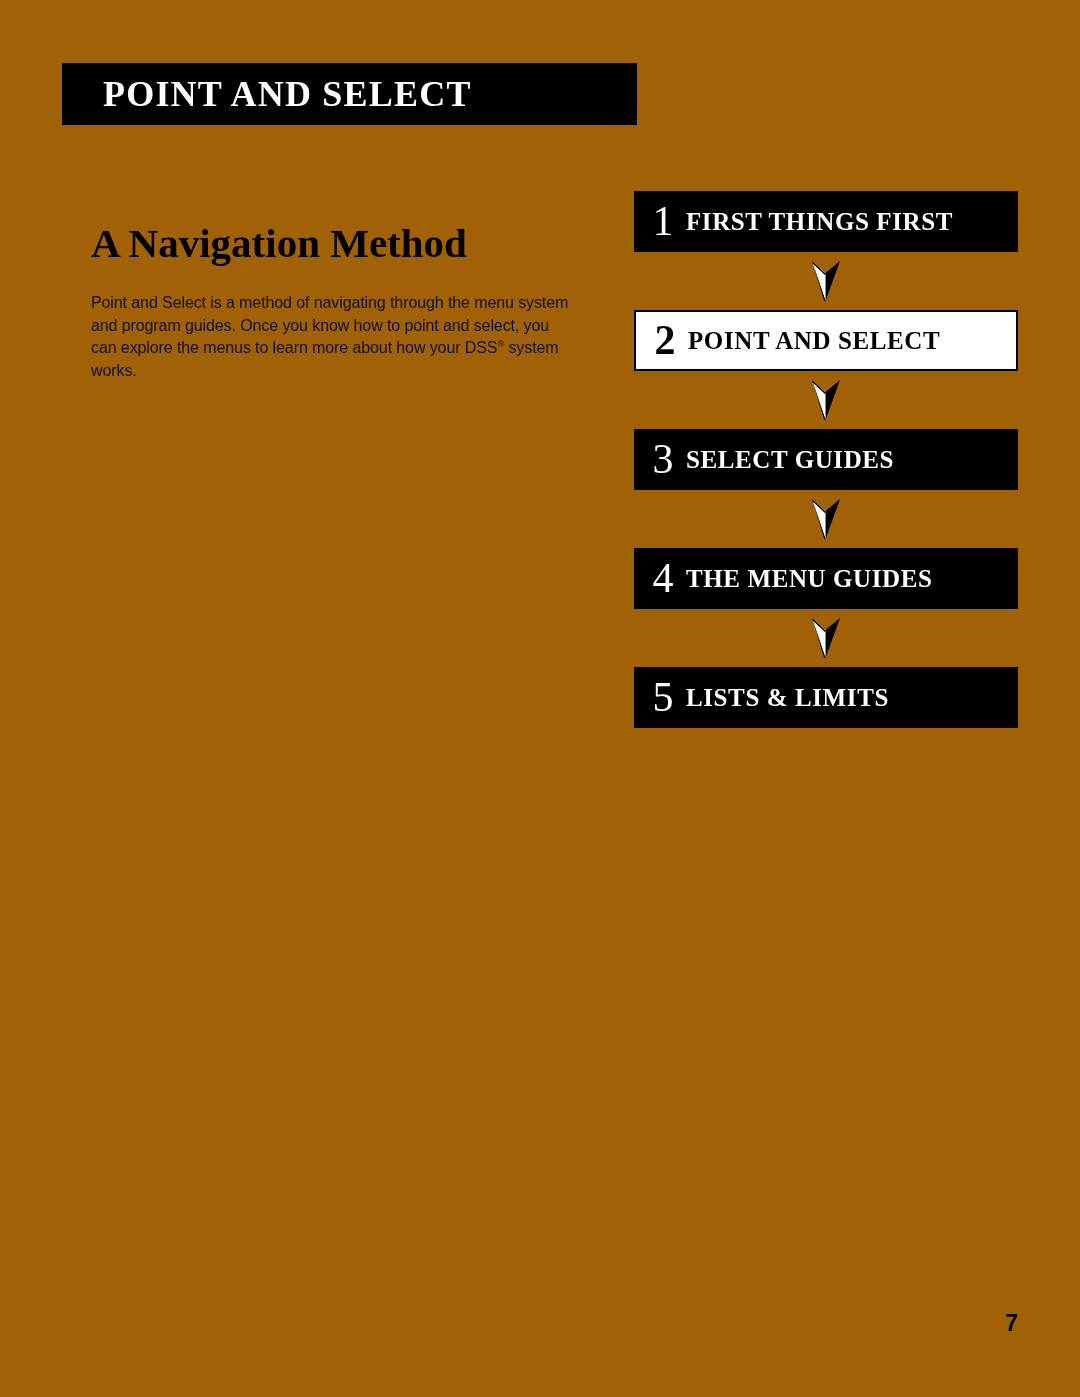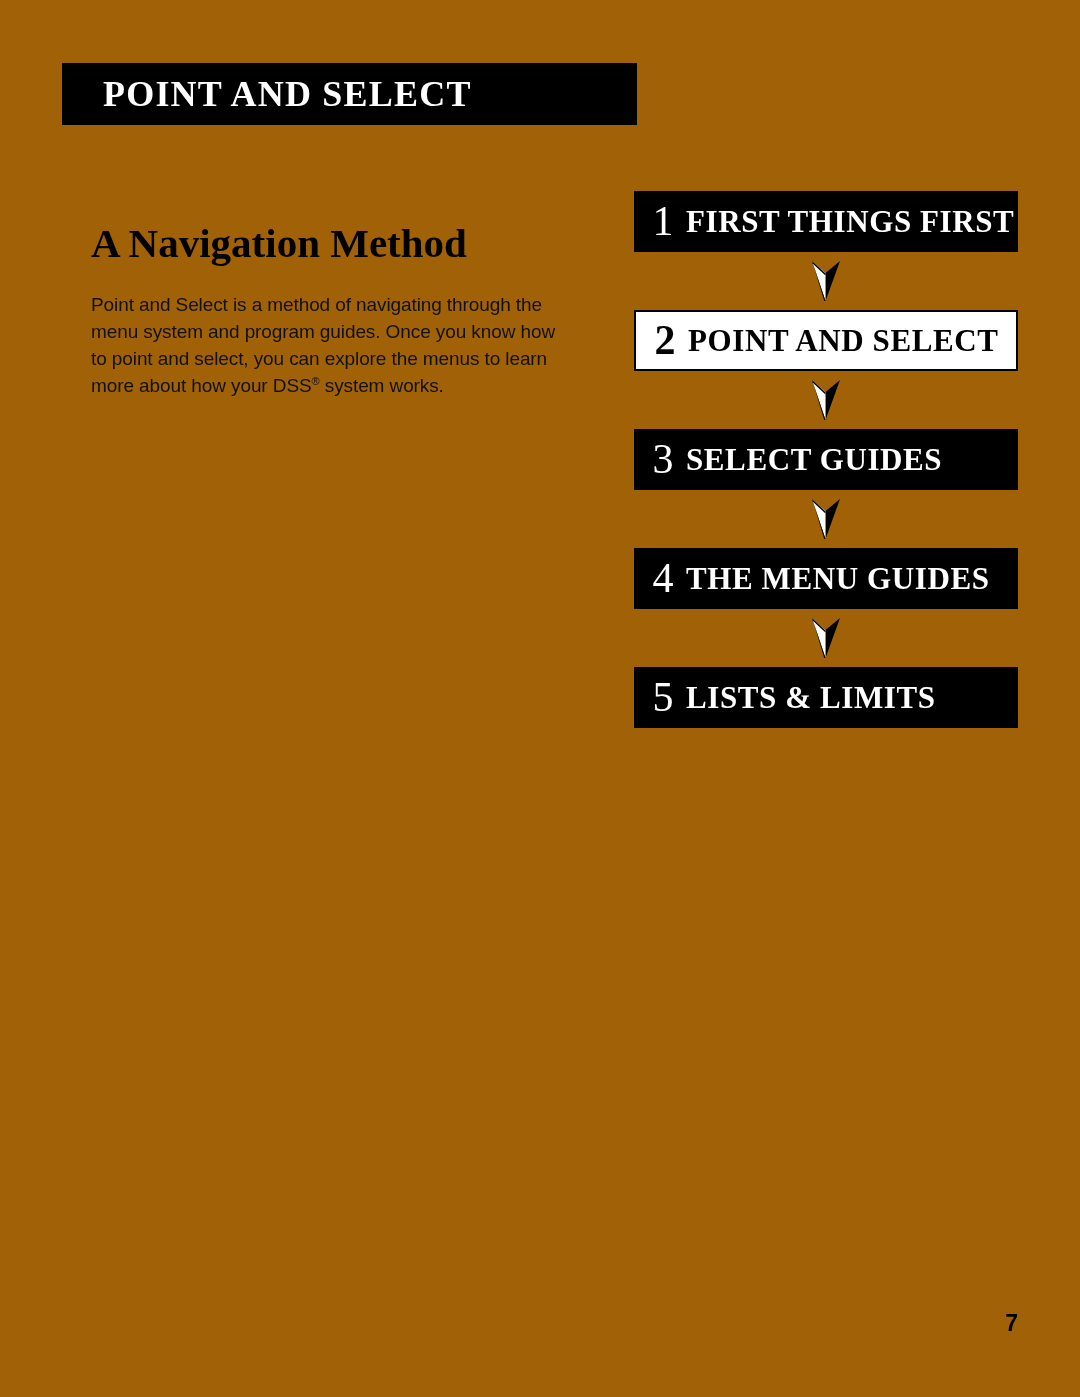--- a/index.html
+++ b/index.html
@@ -56,21 +56,21 @@
     font-size: 41px;
     color: #000000;
     line-height: 1.05;
     margin: 0;
     letter-spacing: 0px;
   }
   .body-text {
     margin: 0;
     margin-top: 27px;
     font-family: "Liberation Sans", sans-serif;
-    font-size: 19px;
+    font-size: 16px;
     line-height: 1.42;
     color: #111111;
     width: 480px;
     letter-spacing: -0.1px;
   }
   .body-text sup {
     font-size: 0.58em;
     vertical-align: super;
     line-height: 0;
   }
@@ -110,21 +110,21 @@
     position: relative;
     top: -1px;
   }
   .flow-step.inverted .flow-num {
     color: #000000;
     font-weight: bold;
   }
   .flow-label {
     font-family: "Liberation Serif", serif;
     font-weight: bold;
-    font-size: 31px;
+    font-size: 25px;
     letter-spacing: 0.6px;
     color: #ffffff;
     line-height: 1;
     white-space: nowrap;
   }
   .flow-step.inverted .flow-label {
     color: #000000;
   }
 
   

